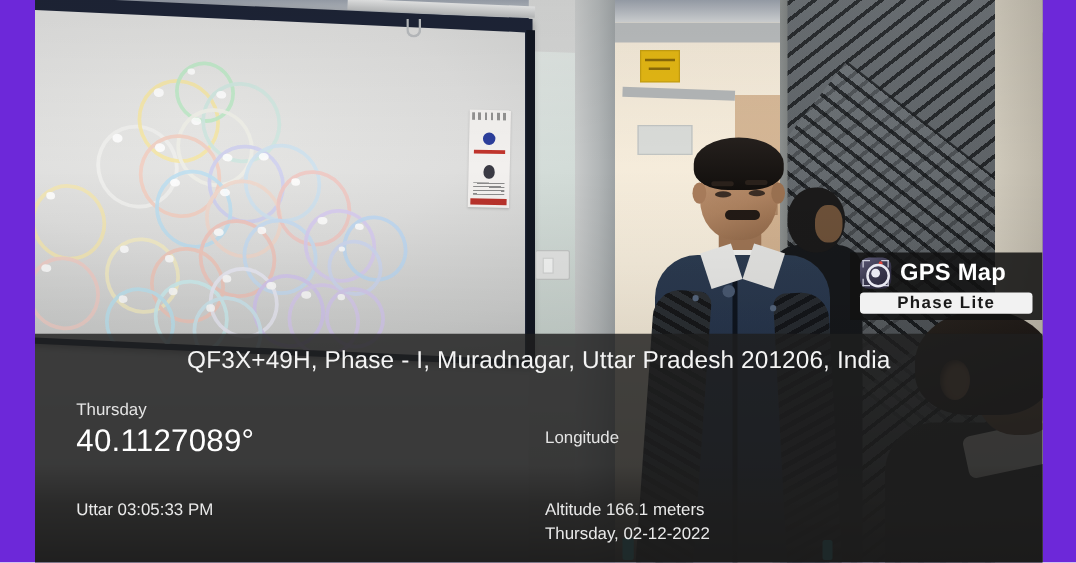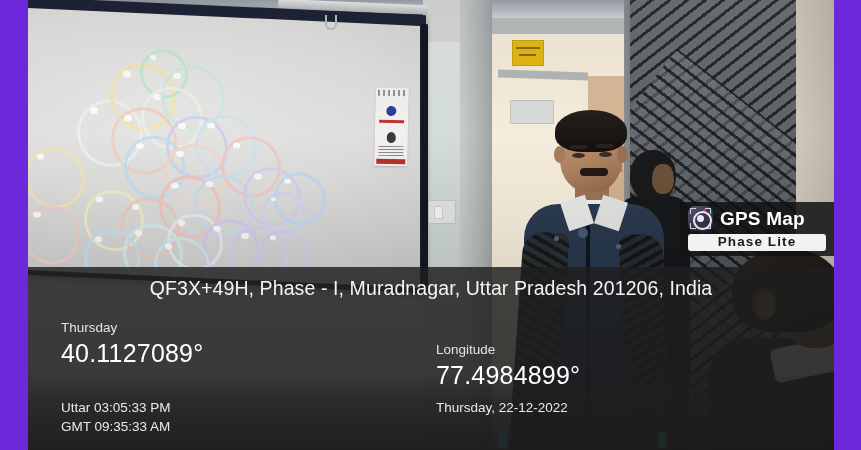--- a/index.html
+++ b/index.html
@@ -630,30 +630,29 @@
 
       <div class="addr">QF3X+49H, Phase - I, Muradnagar, Uttar Pradesh 201206, India</div>
 
       <div class="cols">
         <div class="col-lat">
           <div class="fld-label">Thursday</div>
           <div class="fld-value">40.1127089°</div>
         </div>
         <div class="col-lon">
           <div class="fld-label">Longitude</div>
-          <div class="fld-value">77.4984899°</div>
         </div>
       </div>
 
       <div class="rows">
         <div class="row-left">
           <div class="small-line">Uttar 03:05:33 PM</div>
-          <div class="small-line">GMT 09:35:33 AM</div>
         </div>
         <div class="row-right">
-          <div class="small-line">Thursday, 22-12-2022</div>
+          <div class="small-line">Altitude 166.1 meters</div>
+          <div class="small-line">Thursday, 02-12-2022</div>
         </div>
       </div>
 
     </div>
 
   </div>
 </div>
 
 </body></html>

